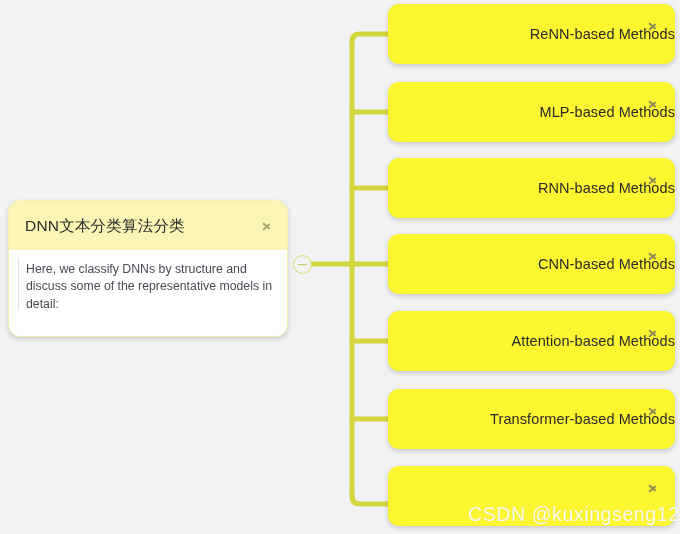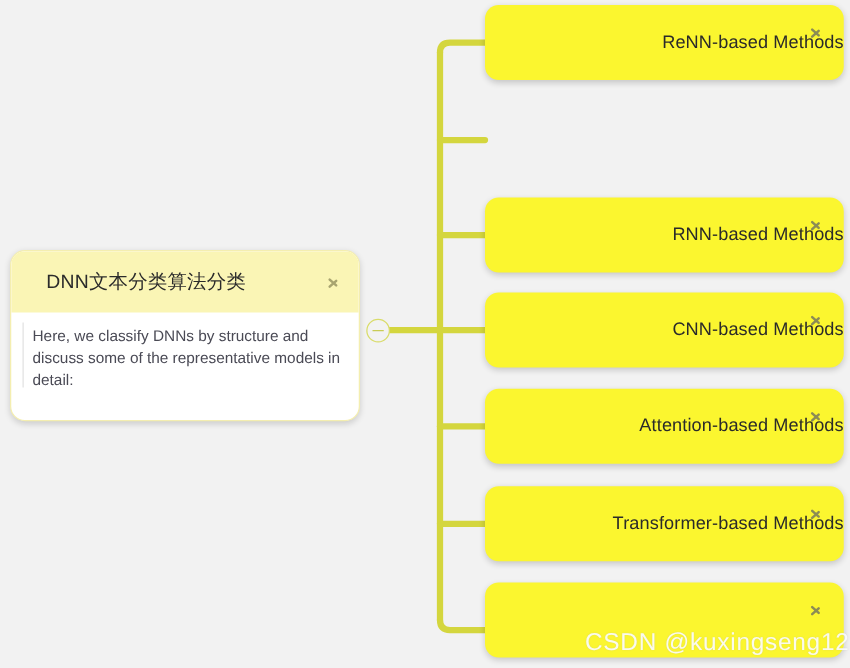--- a/index.html
+++ b/index.html
@@ -70,21 +70,21 @@
     box-shadow: 0 2px 5px rgba(0,0,0,0.16);
     box-sizing: border-box;
     overflow: hidden;
   }
   .root-header {
     position: relative;
     height: 49px;
     background: #faf5b5;
     display: flex;
     align-items: center;
-    padding: 0 14px 0 28px;
+    padding: 0 14px 0 16px;
     box-sizing: border-box;
   }
   .root-title {
     font-size: 15.5px;
     color: #2b2b2b;
     letter-spacing: 0.2px;
     line-height: 1;
     white-space: nowrap;
   }
   .root-body {
@@ -217,20 +217,24 @@
 
   <div class="collapse-toggle">
     <span class="minus"></span>
   </div>
 
   <div class="leaf-node" style="top:4px">
     <span class="leaf-label">ReNN-based Methods</span>
     <span class="chev leaf-chev"></span>
   </div>
 
+  <div class="leaf-node" style="top:82px">
+    <span class="leaf-label">MLP-based Methods</span>
+    <span class="chev leaf-chev"></span>
+  </div>
 
   <div class="leaf-node" style="top:158px">
     <span class="leaf-label">RNN-based Methods</span>
     <span class="chev leaf-chev"></span>
   </div>
 
   <div class="leaf-node" style="top:234px">
     <span class="leaf-label">CNN-based Methods</span>
     <span class="chev leaf-chev"></span>
   </div>

